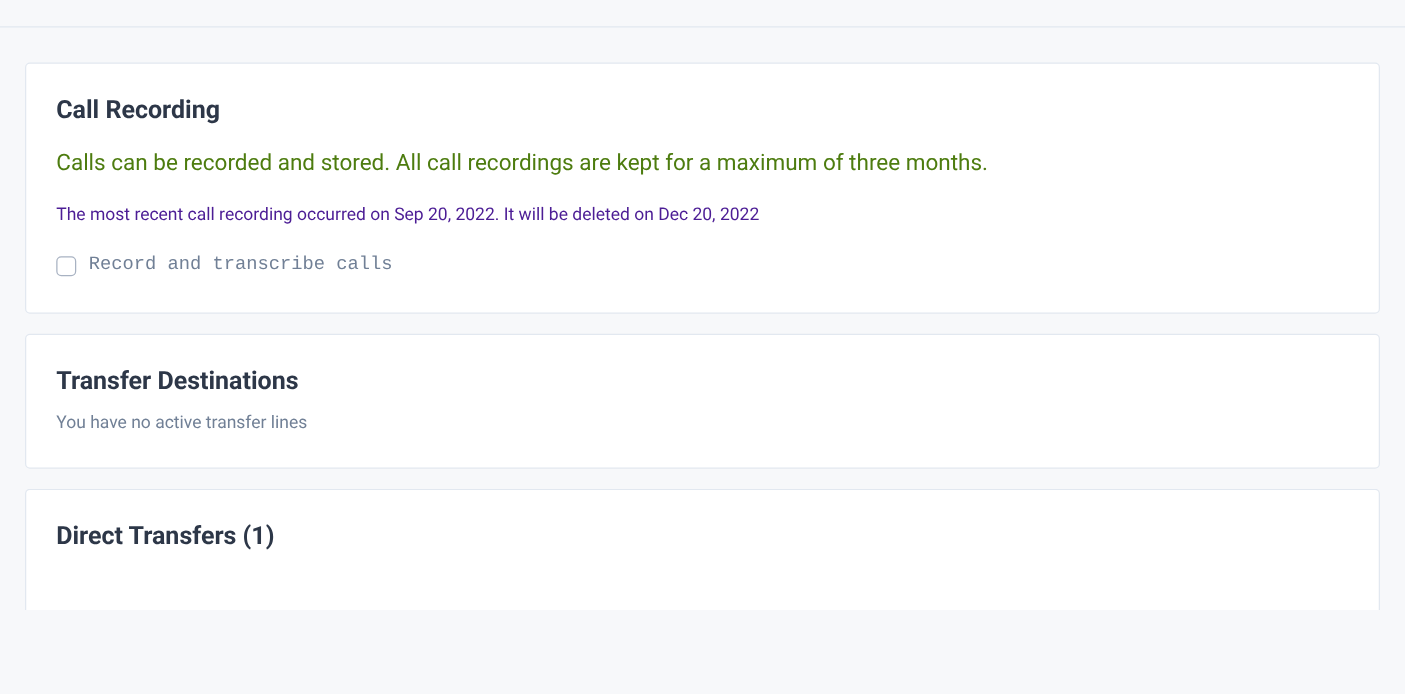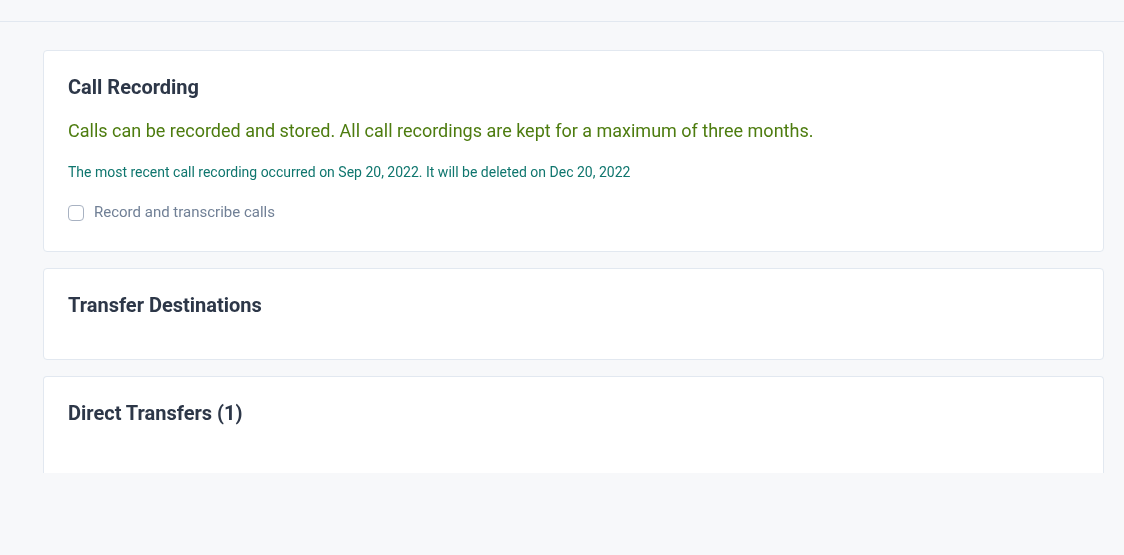--- a/index.html
+++ b/index.html
@@ -15,21 +15,20 @@
     }
     .top-border {
       height: 1px;
       background-color: #e2e8f0;
       margin-top: 21px;
     }
     .container {
       padding: 20px;
       padding-top: 28px;
       max-width: 1124px;
-      margin-left: 23px;
     }
     .card {
       background-color: #ffffff;
       border: 1px solid #e2e8f0;
       border-radius: 4px;
       padding: 24px;
       margin-bottom: 16px;
     }
     .card-title {
       font-size: 20px;
@@ -37,21 +36,21 @@
       color: #2d3748;
       margin-bottom: 18px;
     }
     .description {
       color: #4d7c0f;
       font-size: 18px;
       margin-bottom: 18px;
       line-height: 1.5;
     }
     .status-text {
-      color: #0f766e;
+      color: #4c1d95;
       font-size: 14px;
       margin-bottom: 20px;
       line-height: 1.5;
     }
     .checkbox-row {
       display: flex;
       align-items: flex-start;
       gap: 10px;
     }
     .checkbox {
@@ -64,20 +63,21 @@
       cursor: pointer;
       margin-top: 2px;
     }
     .checkbox-content {
       flex: 1;
     }
     .checkbox-label {
       font-size: 15px;
       color: #718096;
       margin-bottom: 6px;
+      font-family: Liberation Mono, monospace;
     }
     .helper-text {
       font-size: 12px;
       color: #8b95a5;
       line-height: 1.6;
       margin-bottom: 6px;
     }
     .helper-link {
       color: #5a7fb5;
     }
@@ -115,19 +115,20 @@
     <div class="checkbox-row">
       <div class="checkbox"></div>
       <div class="checkbox-content">
         <div class="checkbox-label">Record and transcribe calls</div>
       </div>
     </div>
   </div>
 
   <div class="card">
     <h2 class="card-title">Transfer Destinations</h2>
+    <p class="no-lines-text">You have no active transfer lines</p>
   </div>
 
   <div class="partial-card">
     <h2 class="card-title">Direct Transfers (1)</h2>
   </div>
 
 </div>
 
 </body></html>

